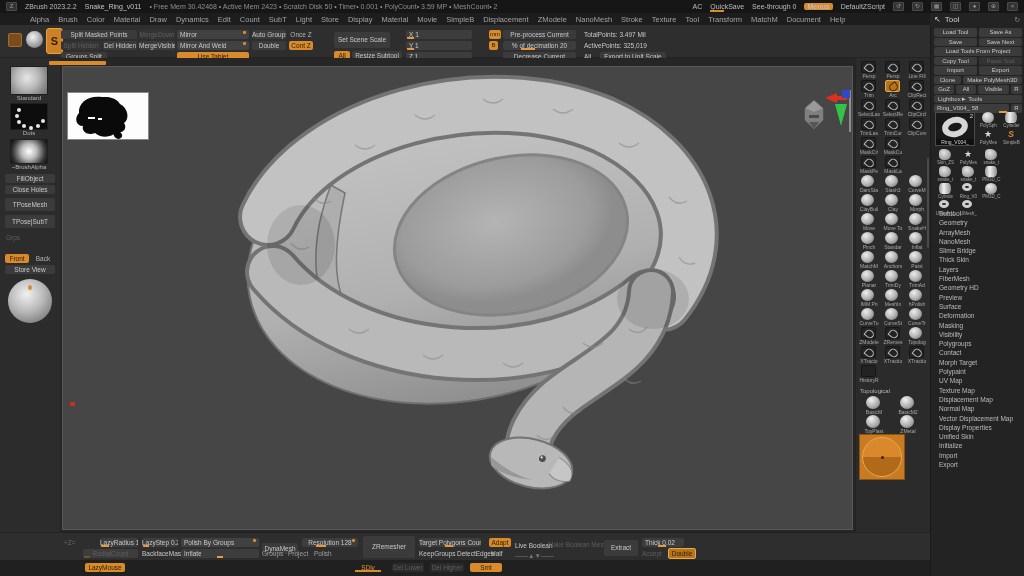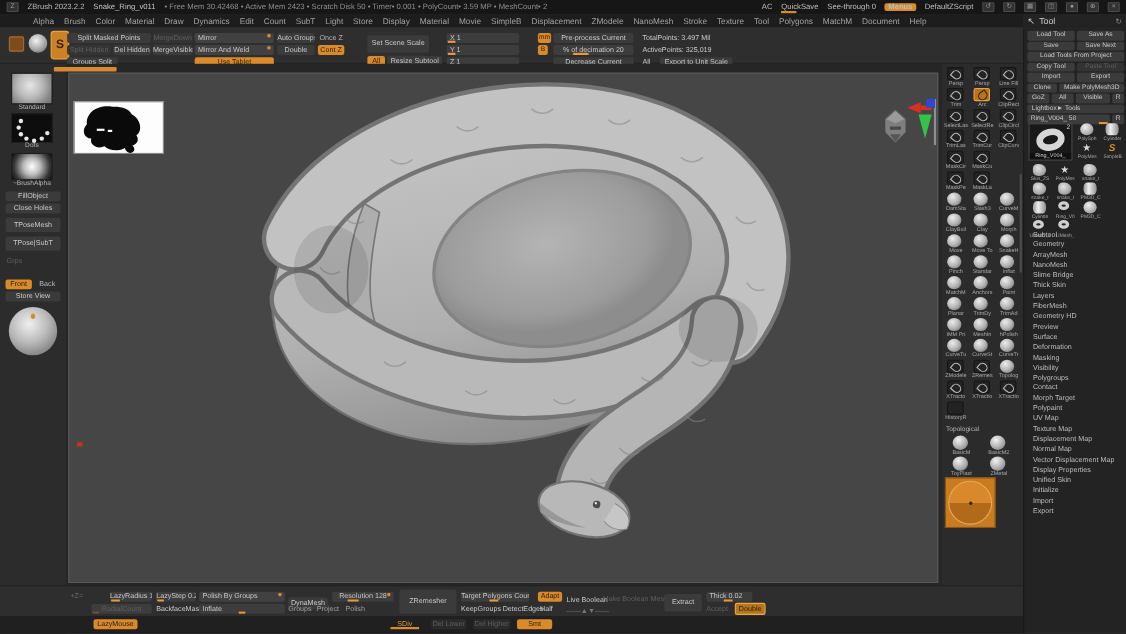--- a/index.html
+++ b/index.html
@@ -157,21 +157,21 @@
       <span class="mi">Display</span>
       <span class="mi">Material</span>
       <span class="mi">Movie</span>
       <span class="mi">SimpleB</span>
       <span class="mi">Displacement</span>
       <span class="mi">ZModele</span>
       <span class="mi">NanoMesh</span>
       <span class="mi">Stroke</span>
       <span class="mi">Texture</span>
       <span class="mi">Tool</span>
-      <span class="mi">Polygons</span>
+      <span class="mi">Transform</span>
       <span class="mi">MatchM</span>
       <span class="mi">Document</span>
       <span class="mi">Help</span>
     </div>
 
   <div id="topshelf" class="abs">
     <div class="abs" style="left:8px;top:8px;width:14px;height:14px;background:#7d4c1c;border:1px solid #a86c2a;border-radius:2px;"></div>
     <div class="abs" style="left:26px;top:6px;width:17px;height:17px;border-radius:50%;background:radial-gradient(circle at 40% 35%, #f2f2f2, #9f9f9f 60%, #5c5c5c);"></div>
     <div class="abs" style="left:46px;top:3px;width:17px;height:26px;background:#cd8127;border:1px solid #eaa341;border-radius:3px;color:#3a2200;font-weight:bold;font-size:11px;text-align:center;line-height:24px;">S</div>
 

